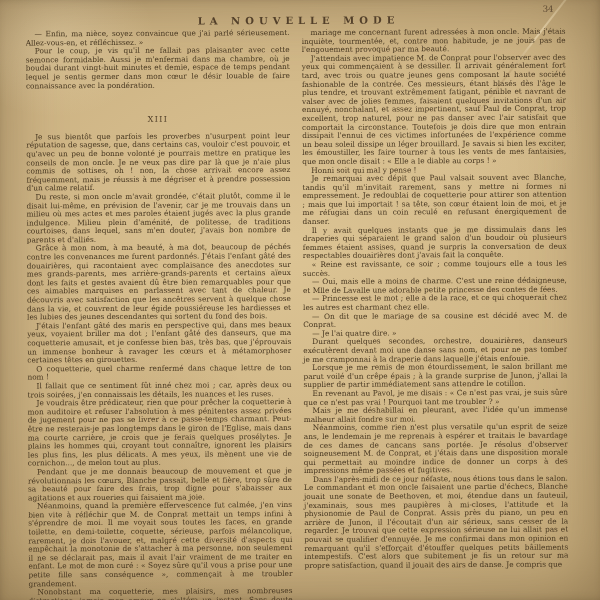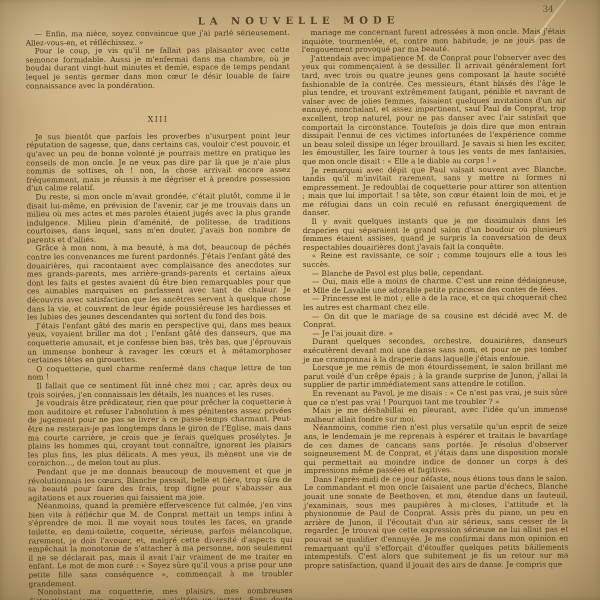--- a/index.html
+++ b/index.html
@@ -132,28 +132,28 @@
         <p class="para">O coquetterie, quel charme renfermé dans chaque lettre de ton nom !</p>
         <p class="para">Il fallait que ce sentiment fût inné chez moi ; car, après deux ou trois soirées, j'en connaissais les détails, les nuances et les ruses.</p>
         <p class="para">Je voudrais être prédicateur, rien que pour prêcher la coquetterie à mon auditoire et refuser l'absolution à mes pénitentes assez privées de jugement pour ne pas se livrer à ce passe-temps charmant. Peut-être ne resterais-je pas longtemps dans le giron de l'Eglise, mais dans ma courte carrière, je crois que je ferais quelques prosélytes. Je plains les hommes qui, croyant tout connaître, ignorent les plaisirs les plus fins, les plus délicats. A mes yeux, ils mènent une vie de cornichon..., de melon tout au plus.</p>
         <p class="para">Pendant que je me donnais beaucoup de mouvement et que je révolutionnais les cœurs, Blanche passait, belle et fière, trop sûre de sa beauté pour faire des frais, trop digne pour s'abaisser aux agitations et aux roueries qui faisaient ma joie.</p>
         <p class="para">Néanmoins, quand la première effervescence fut calmée, j'en vins bien vite à réfléchir que M. de Conprat mettait un temps infini à s'éprendre de moi. Il me voyait sous toutes les faces, en grande toilette, en demi-toilette, coquette, sérieuse, parfois mélancolique, rarement, je dois l'avouer, et, malgré cette diversité d'aspects qui empêchait la monotonie de s'attacher à ma personne, non seulement il ne se déclarait pas, mais il avait l'air vraiment de me traiter en enfant. Le mot de mon curé : « Soyez sûre qu'il vous a prise pour une petite fille sans conséquence », commençait à me troubler grandement.</p>
         <p class="para">Nonobstant ma coquetterie, mes plaisirs, mes nombreuses distractions, jamais mon amour ne s'altéra un instant. Sans doute l'anima</p>
       </div>
     <div class="col">
         <p class="para">mariage me concernant furent adressées à mon oncle. Mais j'étais inquiète, tourmentée, et, contre mon habitude, je ne jouis pas de l'engouement provoqué par ma beauté.</p>
         <p class="para">J'attendais avec impatience M. de Conprat pour l'observer avec des yeux qui commençaient à se dessiller. Il arrivait généralement fort tard, avec trois ou quatre jeunes gens composant la haute société fashionable de la contrée. Ces messieurs, étant blasés dès l'âge le plus tendre, et trouvant extrêmement fatigant, pénible et navrant de valser avec de jolies femmes, faisaient quelques invitations d'un air ennuyé, nonchalant, et assez impertinent, sauf Paul de Conprat, trop excellent, trop naturel, pour ne pas danser avec l'air satisfait que comportait la circonstance. Toutefois je dois dire que mon entrain dissipait l'ennui de ces victimes infortunées de l'expérience comme un beau soleil dissipe un léger brouillard. Je savais si bien les exciter, les émoustiller, les faire tourner à tous les vents de mes fantaisies, que mon oncle disait : « Elle a le diable au corps ! »</p>
+        <p class="para">Honni soit qui mal y pense !</p>
         <p class="para">Je remarquai avec dépit que Paul valsait souvent avec Blanche, tandis qu'il m'invitait rarement, sans y mettre ni formes ni empressement. Je redoublai de coquetterie pour attirer son attention ; mais que lui importait ! sa tête, son cœur étaient loin de moi, et je me réfugiai dans un coin reculé en refusant énergiquement de danser.</p>
         <p class="para">Il y avait quelques instants que je me dissimulais dans les draperies qui séparaient le grand salon d'un boudoir où plusieurs femmes étaient assises, quand je surpris la conversation de deux respectables douairières dont j'avais fait la conquête.</p>
         <p class="para">« Reine est ravissante, ce soir ; comme toujours elle a tous les succès.</p>
-        <p class="para">— Blanche de Pavol est plus belle, cependant.</p>
         <p class="para">— Oui, mais elle a moins de charme. C'est une reine dédaigneuse, et Mlle de Lavalle une adorable petite princesse des contes de fées.</p>
         <p class="para">— Princesse est le mot ; elle a de la race, et ce qui choquerait chez les autres est charmant chez elle.</p>
         <p class="para">— On dit que le mariage de sa cousine est décidé avec M. de Conprat.</p>
-        <p class="para">— Je l'ai jouait dire. »</p>
+        <p class="para">— Je l'ai quatre dire. »</p>
         <p class="para">Durant quelques secondes, orchestre, douairières, danseurs exécutèrent devant moi une danse sans nom, et pour ne pas tomber je me cramponnai à la draperie dans laquelle j'étais enfouie.</p>
         <p class="para">Lorsque je me remis de mon étourdissement, le salon brillant me parut voilé d'un crêpe épais ; à la grande surprise de Junon, j'allai la supplier de partir immédiatement sans attendre le cotillon.</p>
         <p class="para">En revenant au Pavol, je me disais : « Ce n'est pas vrai, je suis sûre que ce n'est pas vrai ! Pourquoi tant me troubler ? »</p>
         <p class="para">Mais je me déshabillai en pleurant, avec l'idée qu'un immense malheur allait fondre sur moi.</p>
         <p class="para">Néanmoins, comme rien n'est plus versatile qu'un esprit de seize ans, le lendemain je me reprenais à espérer et traitais le bavardage de ces dames de cancans sans portée. Je résolus d'observer soigneusement M. de Conprat, et j'étais dans une disposition morale qui permettait au moindre indice de donner un corps à des impressions même passées et fugitives.</p>
         <p class="para">Dans l'après-midi de ce jour néfaste, nous étions tous dans le salon. Le commandant et mon oncle faisaient une partie d'échecs, Blanche jouait une sonate de Beethoven, et moi, étendue dans un fauteuil, j'examinais, sous mes paupières à mi-closes, l'attitude et la physionomie de Paul de Conprat. Assis près du piano, un peu en arrière de Junon, il l'écoutait d'un air sérieux, sans cesser de la regarder. Je trouvai que cette expression sérieuse ne lui allait pas et pouvait se qualifier d'ennuyée. Je me confirmai dans mon opinion en remarquant qu'il s'efforçait d'étouffer quelques petits bâillements intempestifs. C'est alors que subitement je fis un retour sur ma propre satisfaction, quand il jouait des airs de danse. Je compris que</p>
       </div>
   </div>
 </div>
 

